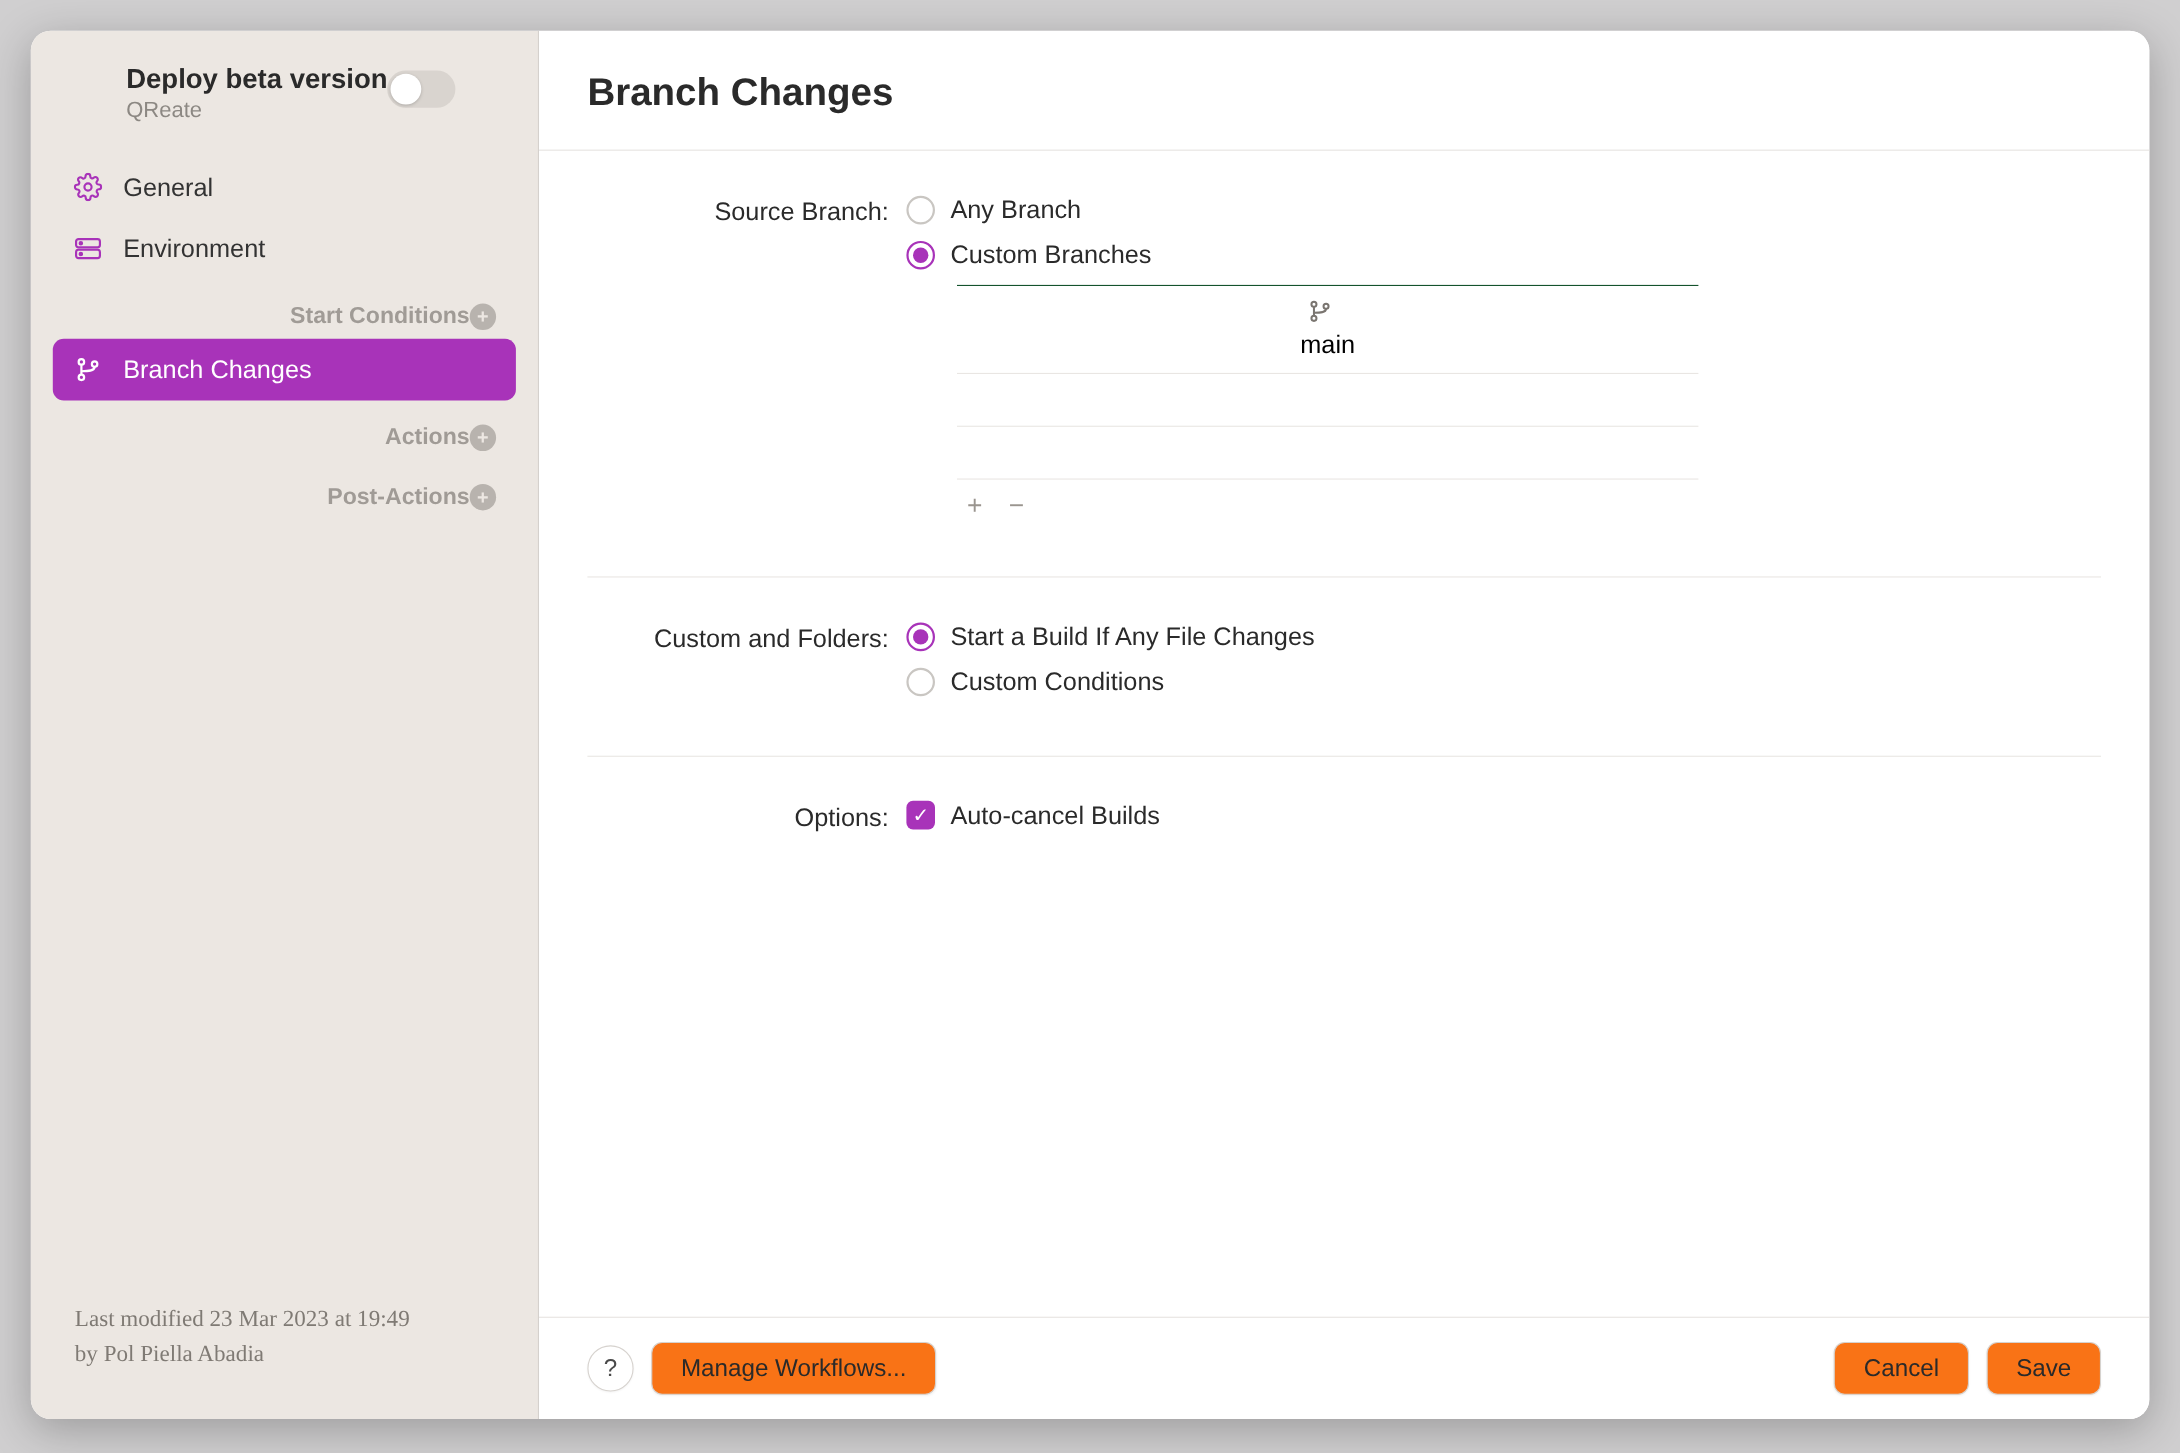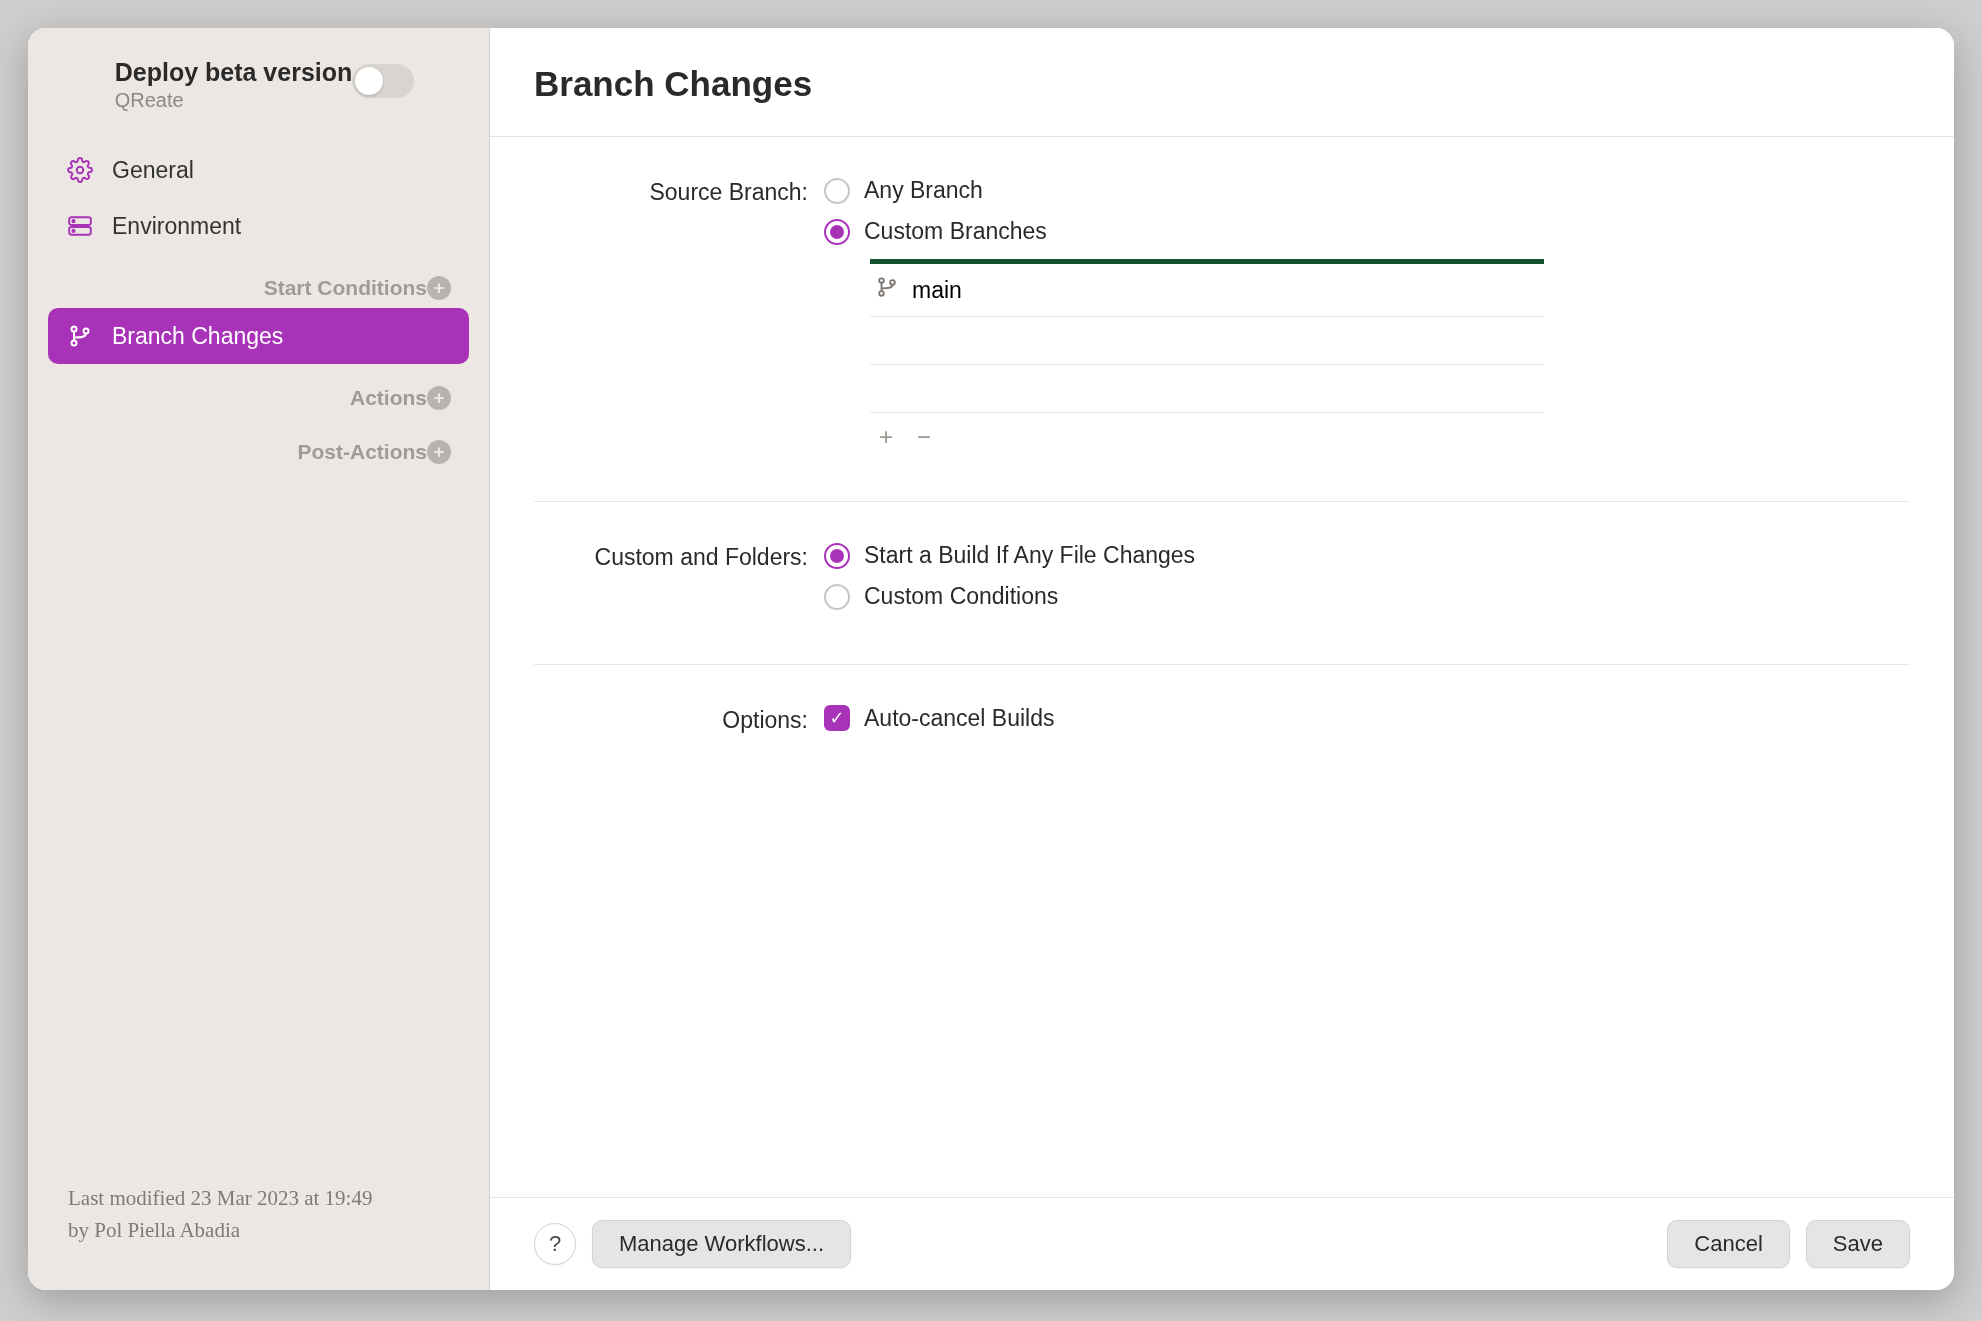--- a/index.html
+++ b/index.html
@@ -193,21 +193,21 @@
       width: 674px;
     }
     .branch-row {
       display: flex;
       align-items: center;
       padding: 12px 6px;
       border-bottom: 1px solid #e9e6e3;
       font-size: 23px;
       min-height: 48px;
     }
-    .branch-row:first-child { border-top: 5px solid #14532d; }
+    .branch-row:first-child { border-top: 1px solid #14532d; flex-direction: column; }
     .branch-row .branch-icon { margin-right: 14px; color: #7a7570; }
     .branch-controls {
       display: flex;
       padding: 10px 6px;
       gap: 18px;
       color: #9a958f;
       font-size: 24px;
     }
     .branch-ctrl { cursor: pointer; width: 20px; text-align: center; }
     .checkbox {
@@ -235,21 +235,21 @@
       border-top: 1px solid #e6e3e0;
       padding: 22px 44px;
       display: flex;
       align-items: center;
       gap: 16px;
     }
     .btn {
       padding: 10px 26px;
       border-radius: 10px;
       border: 1px solid #d6d2ce;
-      background: #e5e5e5;
+      background: #f97316;
       font-size: 22px;
       color: #2a2a2a;
       cursor: pointer;
       box-shadow: 0 1px 2px rgba(0,0,0,0.05);
     }
     .help-btn {
       width: 42px;
       height: 42px;
       border-radius: 50%;
       border: 1px solid #d6d2ce;

